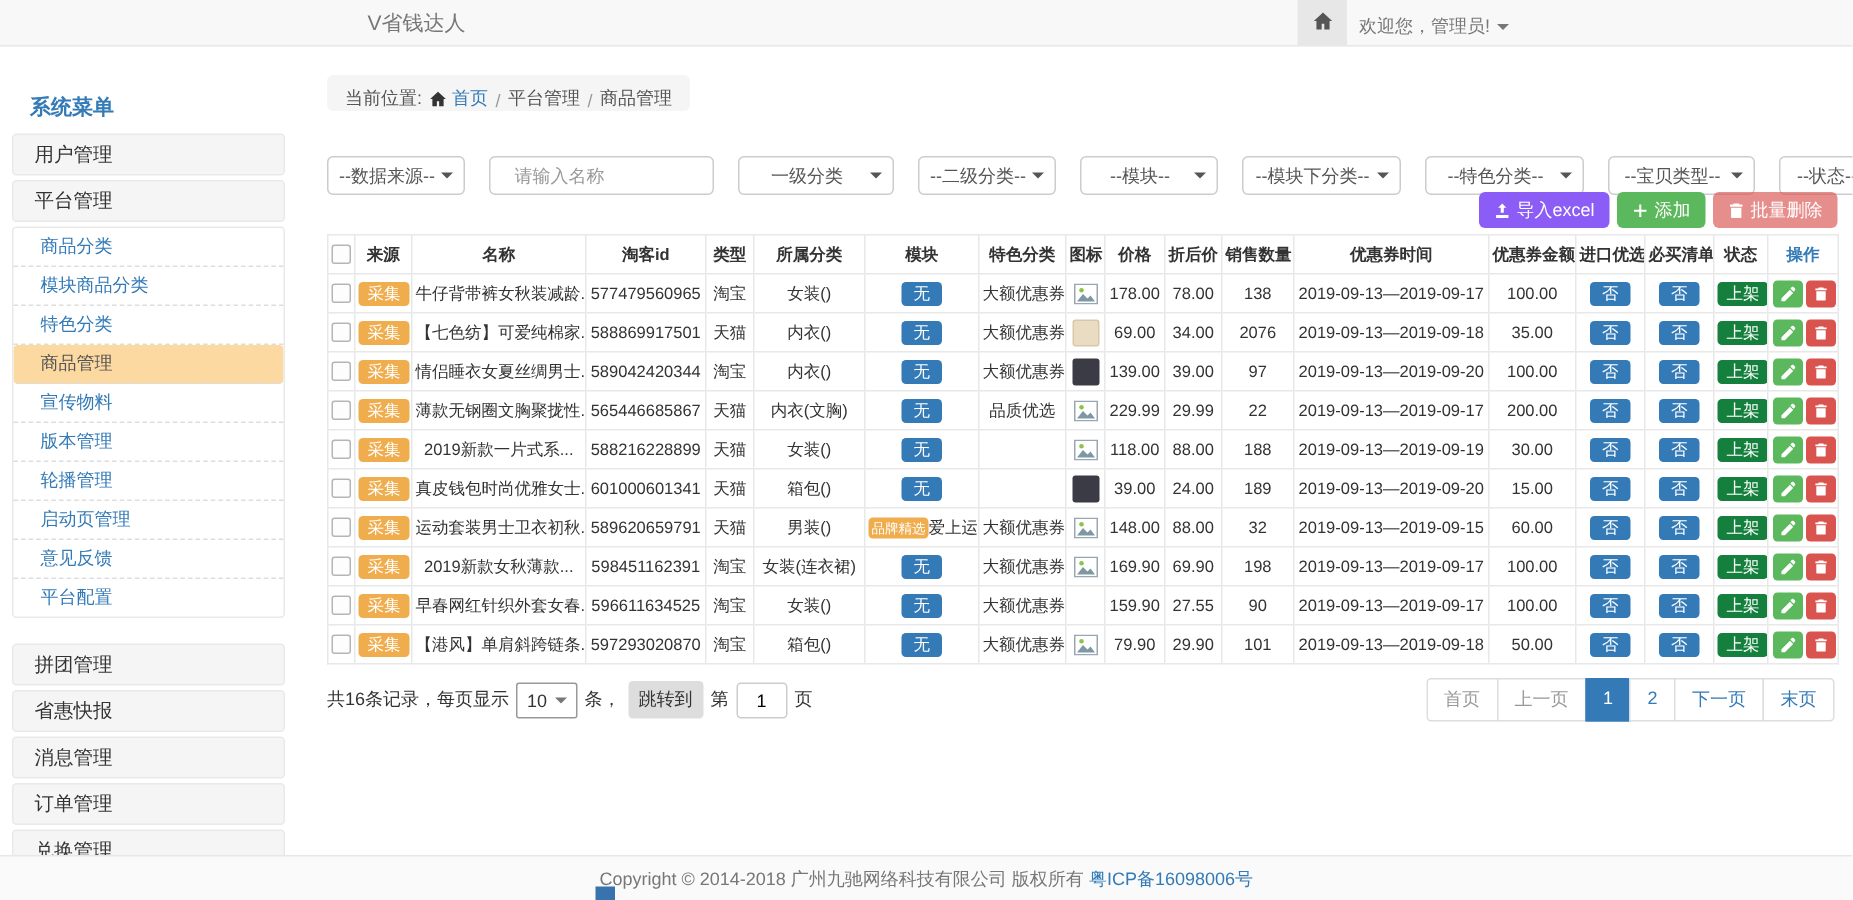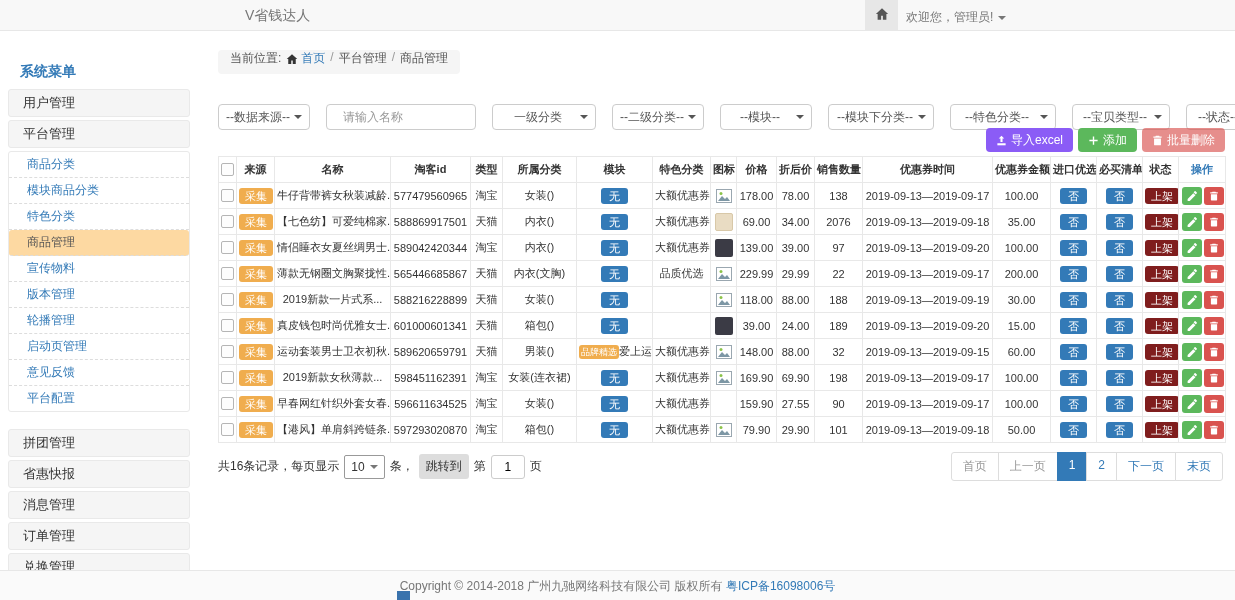--- a/index.html
+++ b/index.html
@@ -21,21 +21,21 @@
   .side-title { color:#337ab7; font-weight:bold; font-size:14px; padding:8px 12px; }
   .side-header { background:#f5f5f5; border:1px solid #e9e9e9; border-radius:3px;
     padding:6px 14px; font-size:13px; line-height:14px; margin-bottom:3px; color:#333; cursor:pointer; }
   .side-sub { background:#fff; border:1px solid #e9e9e9; border-radius:3px; margin-bottom:17px; }
   .side-link { padding:6px 18px; font-size:12px; line-height:13px; color:#337ab7;
     border-bottom:1px dashed #ddd; cursor:pointer; }
   .side-link:last-child { border-bottom:none; }
   .side-link.active { background:#fdd9a2; color:#555; border-radius:3px; }
   
   .main { position:absolute; left:218px; top:50px; width:1007px; }
-  .breadcrumb { display:inline-flex; align-items:flex-start; gap:5px; background:#f5f5f5;
+  .breadcrumb { display:inline-flex; align-items:flex-end; gap:5px; background:#f5f5f5;
     border-radius:4px; height:24px; padding:0 12px; margin-bottom:6px; color:#555; }
   .breadcrumb .home-link { color:#337ab7; cursor:pointer; display:inline-flex; align-items:center; gap:3px;}
   .breadcrumb .sep { color:#999; }
   
   .filter-row { display:flex; align-items:center; gap:4px; height:26px; }
   #filter-controls { display:flex; align-items:center; gap:16px;margin-top:48px; }
   .f-select { display:flex; align-items:center; height:26px; border:1px solid #ccc;
     border-radius:4px; background:#fff; padding:0 7px; color:#555; cursor:pointer; }
   .f-select .f-label { flex:1; text-align:center; white-space:nowrap; }
   .f-select .caret { border-top-color:#555; margin-left:4px; }
@@ -67,21 +67,21 @@
   th, td { border:1px solid #e8e8e8; text-align:center; padding:3px 2px; height:26px;
     overflow:hidden; white-space:nowrap; }
   th { font-weight:bold; color:#333; background:#fff; }
   th:last-child { color:#337ab7; }
   .cb { display:inline-block; width:13px; height:13px; border:1px solid #b5b5b5;
     border-radius:2px; background:#fdfdfd; vertical-align:middle; cursor:pointer; }
   .badge { display:inline-block; padding:2px 6px; border-radius:3px; color:#fff;
     font-size:11px; line-height:12px; }
   .b-orange { background:#f0ad4e; }
   .b-blue   { background:#337ab7; padding:2px 8px; cursor:pointer; }
-  .b-green  { background:#7f1d1d; cursor:pointer; }
+  .b-green  { background:#15803d; cursor:pointer; }
   .b-small  { font-size:9px; padding:2px 2px; line-height:10px; }
   .opbtn { display:inline-flex; width:20px; height:18px; align-items:center; justify-content:center;
     border-radius:3px; margin:0 1px; cursor:pointer; vertical-align:middle; }
   .op-green { background:#5cb85c; } .op-red { background:#d9534f; }
   .thumb { display:inline-block; width:18px; height:18px; border-radius:2px; vertical-align:middle; }
   .thumb-light { background:#e9dcc3; border:1px solid #d8c8a8; }
   .thumb-dark  { background:#3b3b45; }
   .img-broken svg { vertical-align:middle; }
   
   .pager-row { display:flex; align-items:center; margin-top:9px; }

